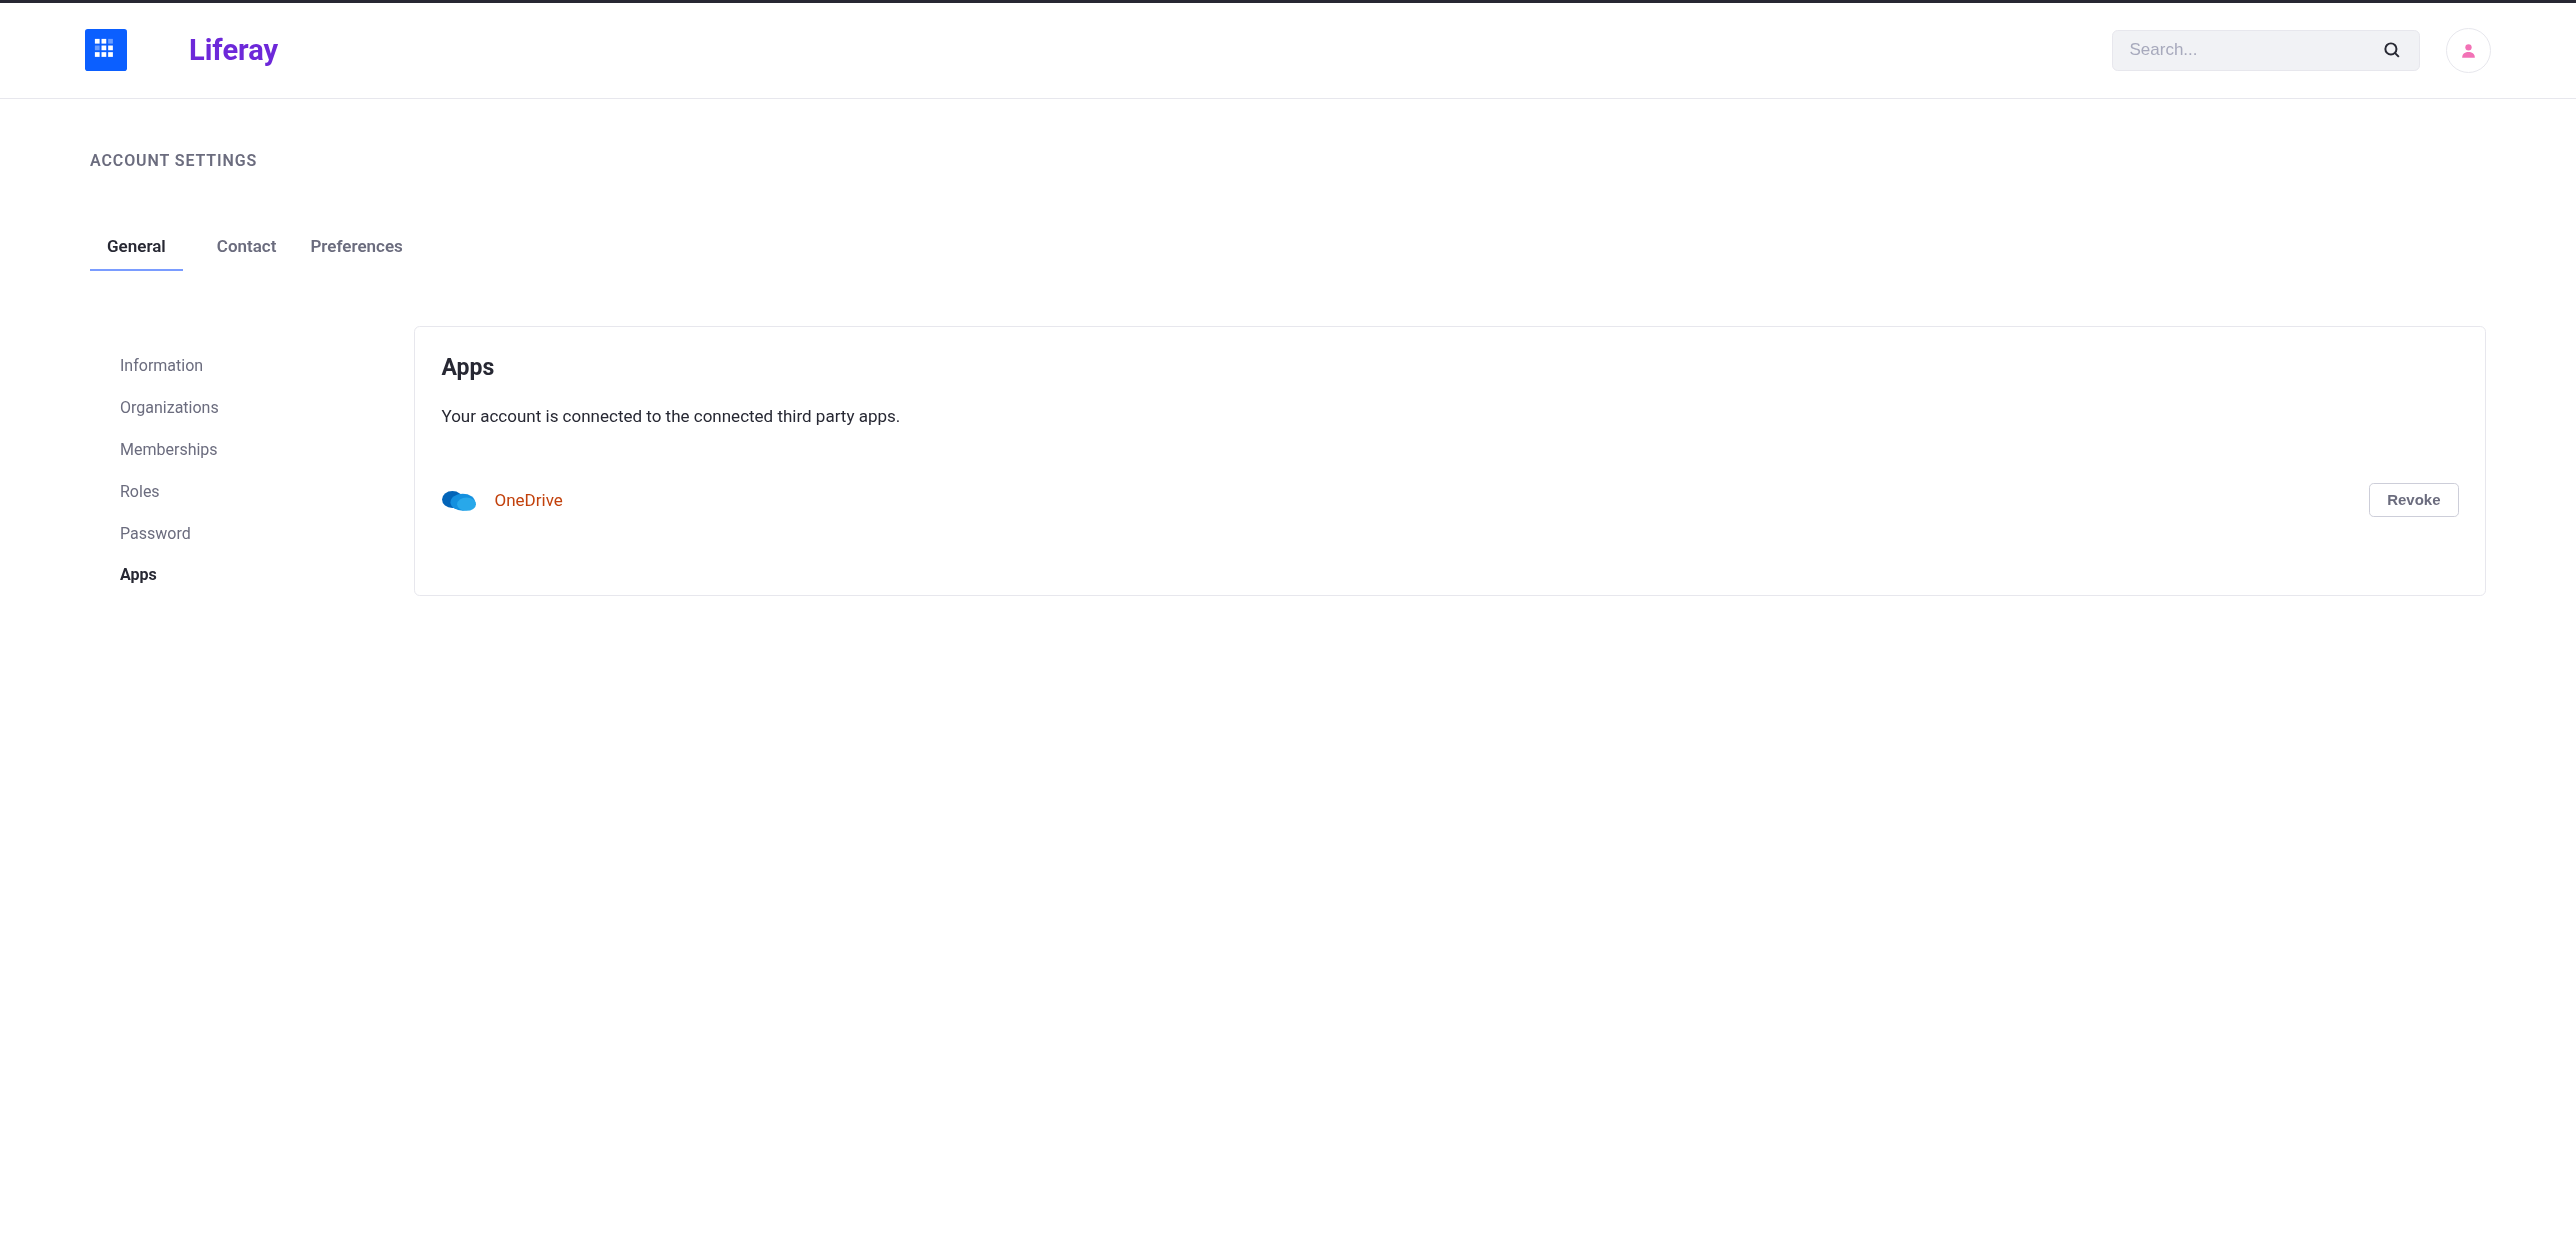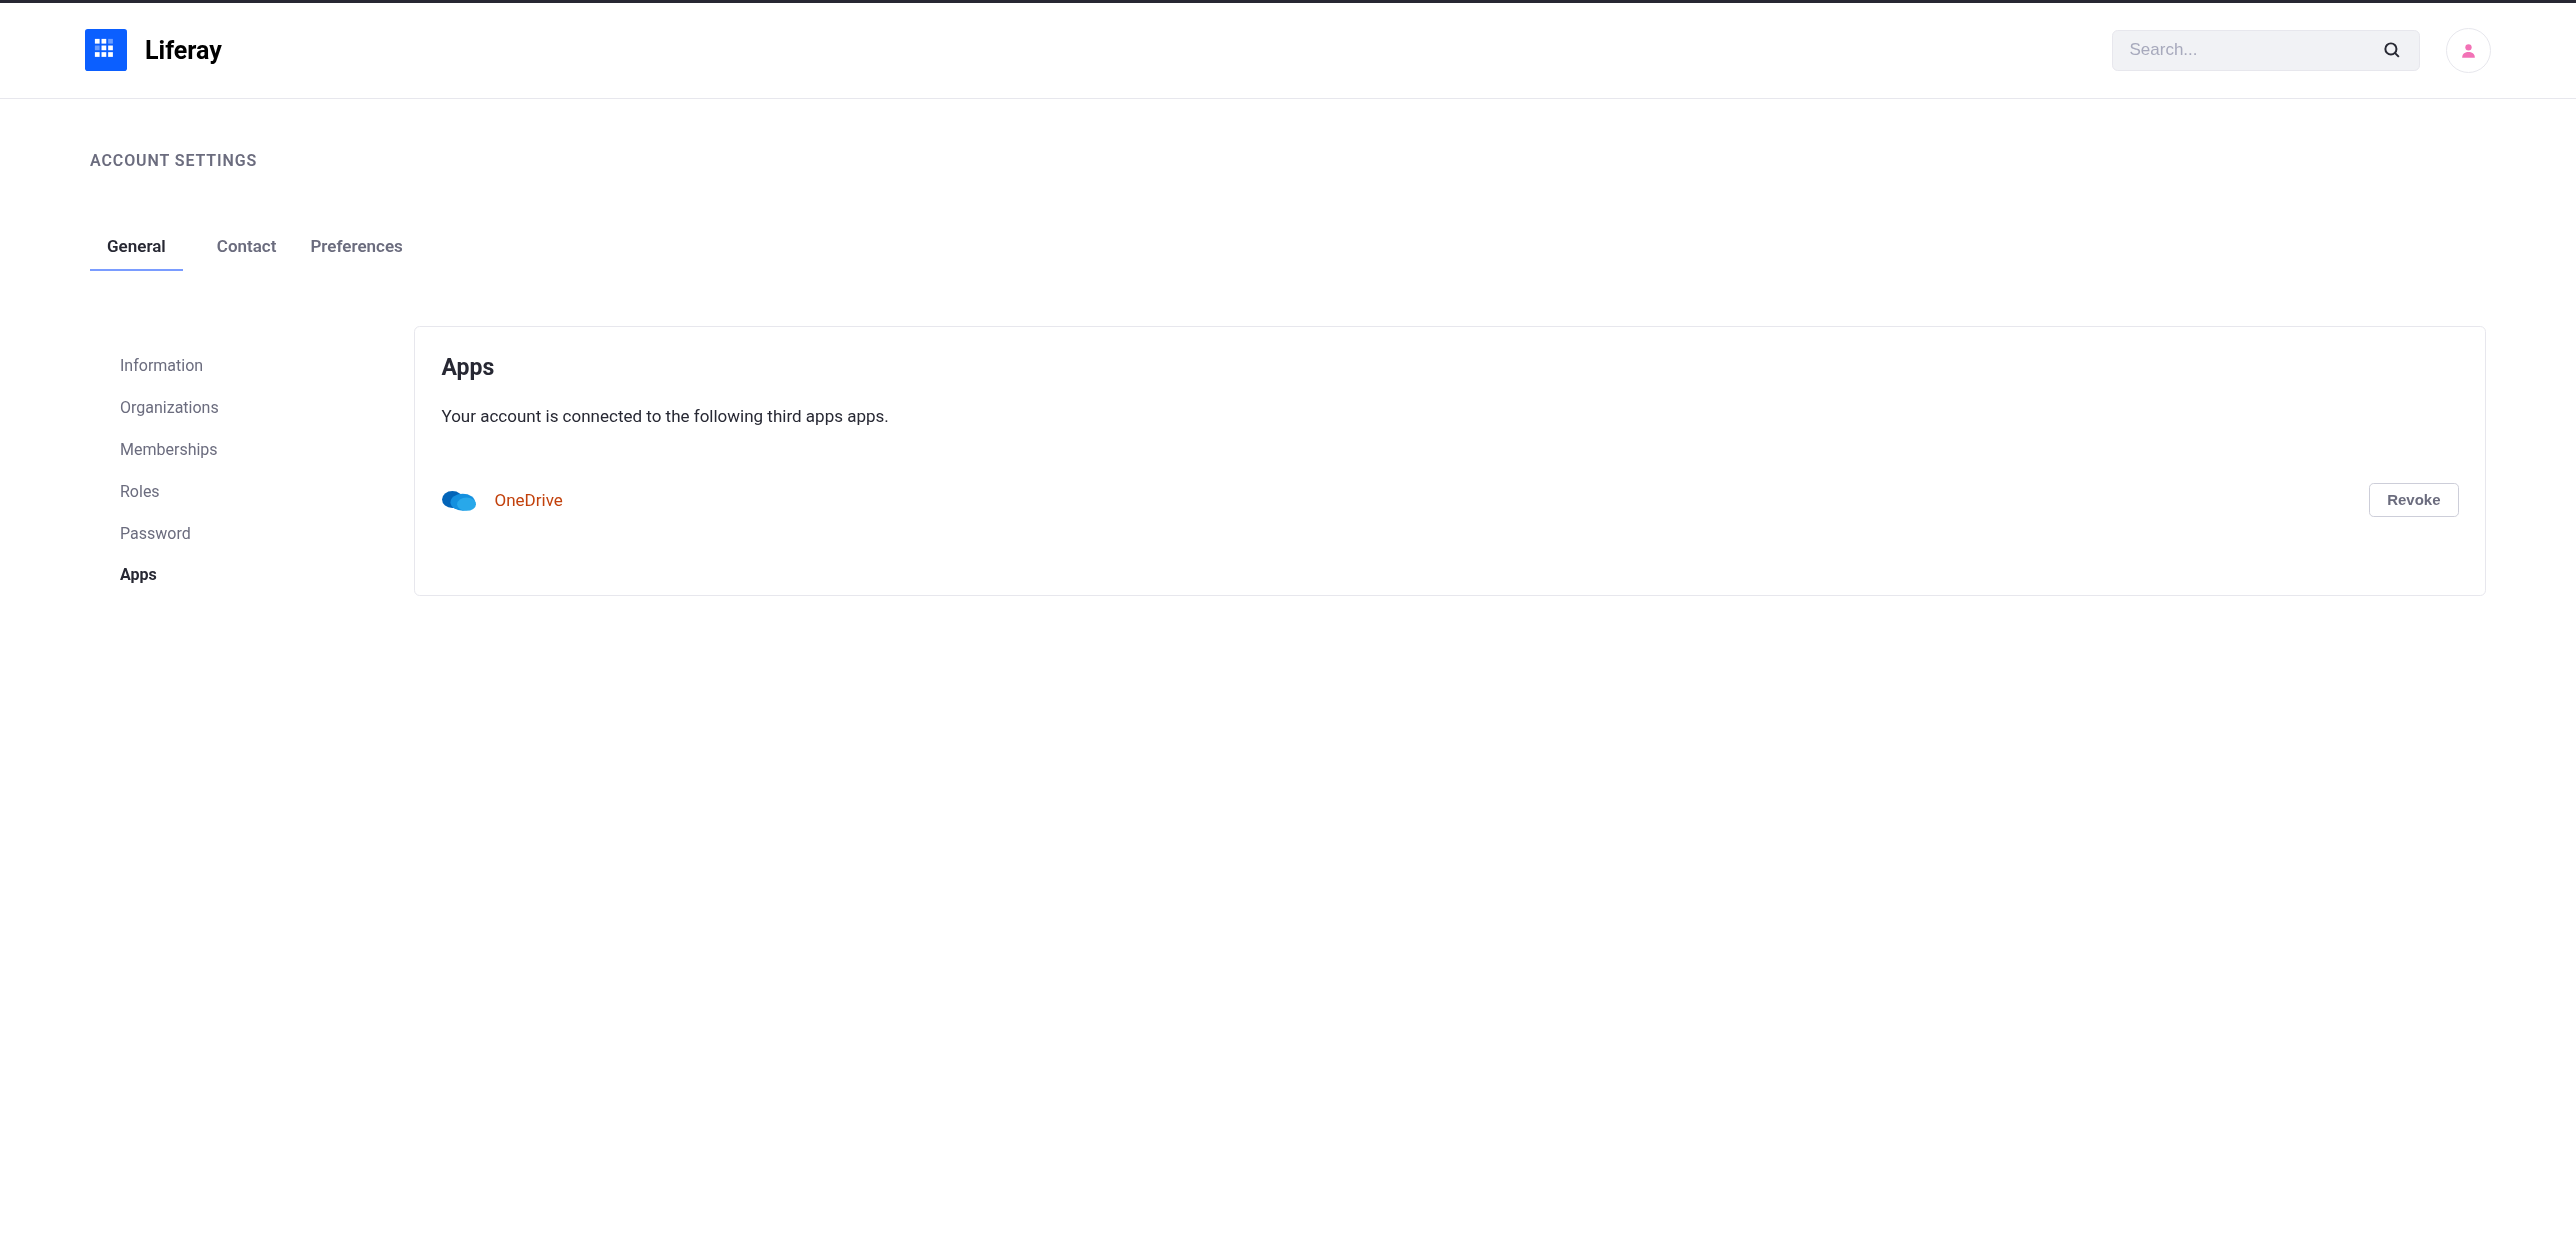--- a/index.html
+++ b/index.html
@@ -31,23 +31,24 @@
     .brand-logo {
       width: 42px;
       height: 42px;
       background: #0b5fff;
       border-radius: 2.8px;
       display: flex;
       align-items: center;
       justify-content: center;
     }
     .brand-name {
-      font-size: 25px;
-      font-weight: 700;
-      color: #000000;
+      font-size: 29px;
+      font-weight: 700;
+      color: #6d28d9;
+      margin-left: 44px;
     }
     .header-right {
       display: flex;
       align-items: center;
       gap: 26.5px;
     }
     .search-box {
       display: flex;
       align-items: center;
       background: #f1f2f5;
@@ -241,21 +242,21 @@
       <div class="sidebar-item">Information</div>
       <div class="sidebar-item">Organizations</div>
       <div class="sidebar-item">Memberships</div>
       <div class="sidebar-item">Roles</div>
       <div class="sidebar-item">Password</div>
       <div class="sidebar-item active">Apps</div>
     </nav>
 
     <div class="panel">
       <h2 class="panel-title">Apps</h2>
-      <p class="panel-desc">Your account is connected to the following third apps apps.</p>
+      <p class="panel-desc">Your account is connected to the connected third party apps.</p>
 
       <div class="app-row">
         <div class="app-left">
           <div class="app-icon">
             <svg width="34" height="25" viewBox="0 0 36 26">
               <ellipse cx="11" cy="13" rx="11" ry="9" fill="#0364b8"></ellipse>
               <ellipse cx="22" cy="16" rx="13" ry="9" fill="#1490df"></ellipse>
               <ellipse cx="26" cy="18" rx="10" ry="7" fill="#28a8ea"></ellipse>
             </svg>
           </div>

